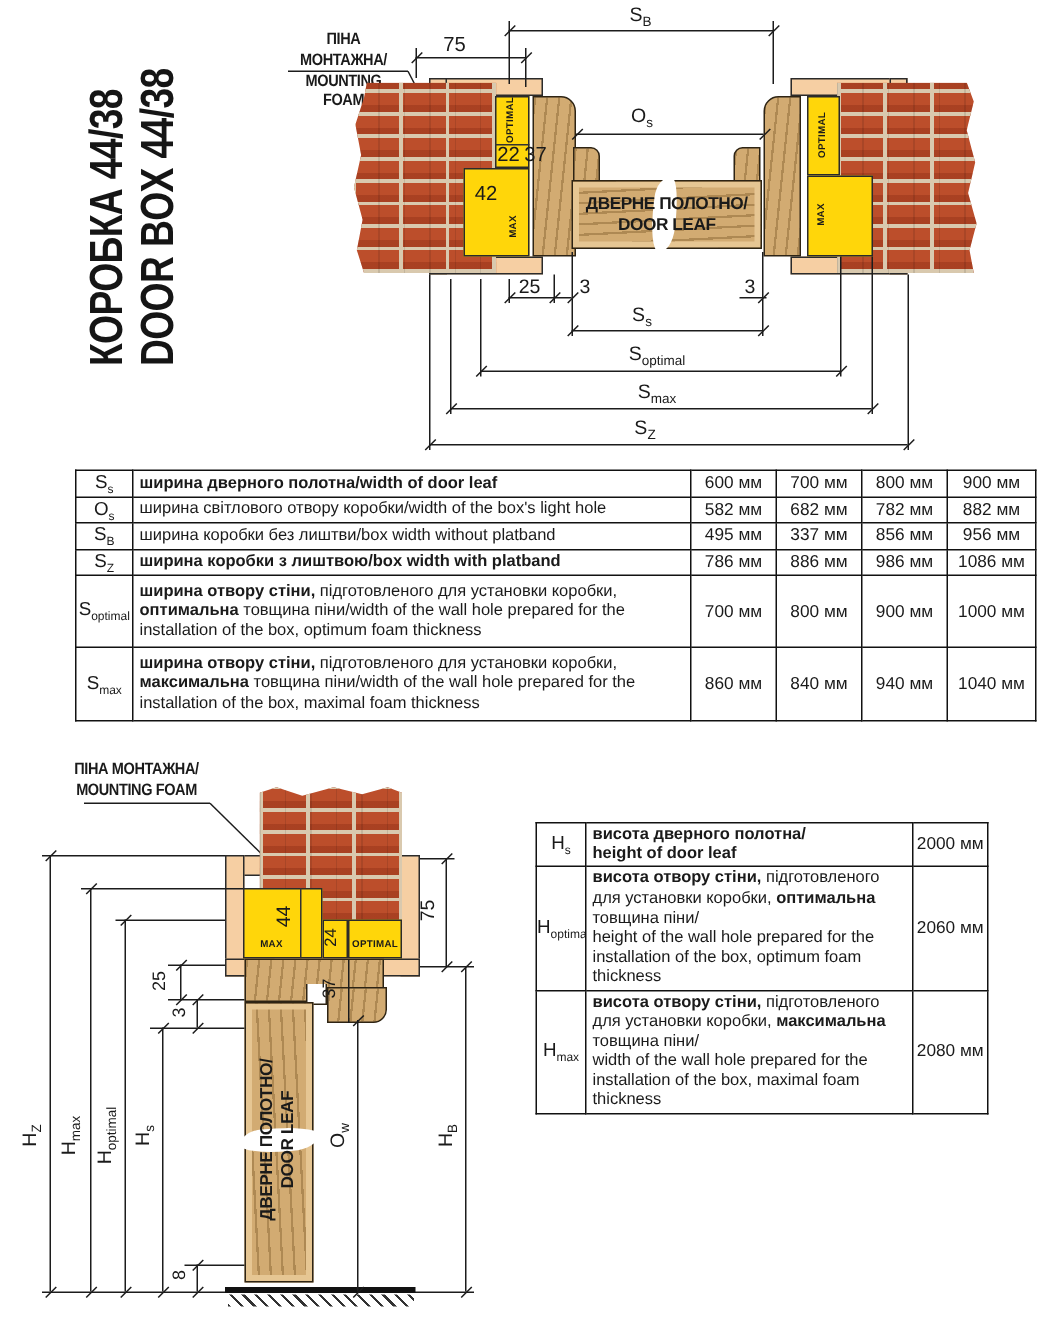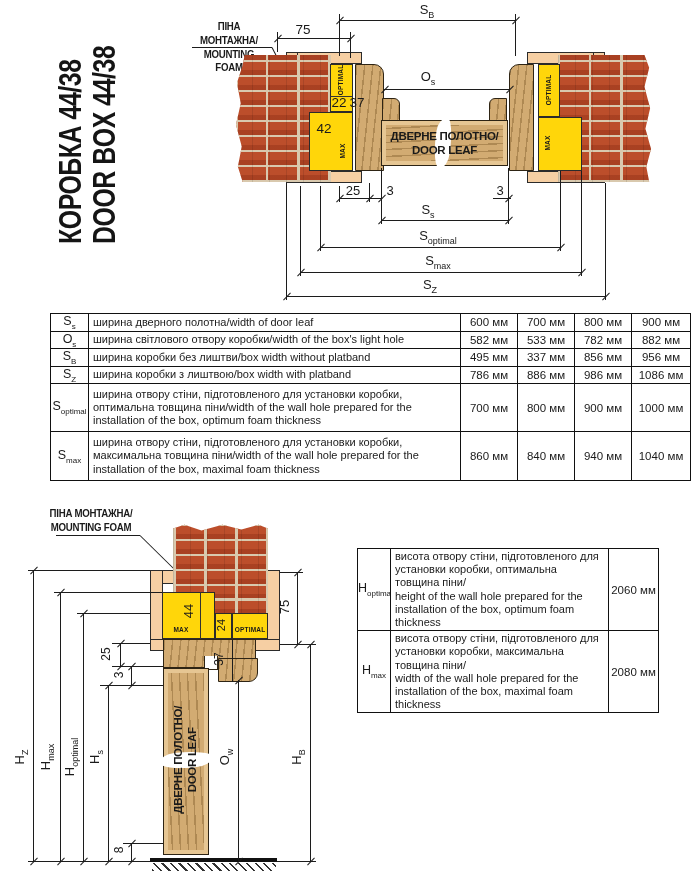--- a/index.html
+++ b/index.html
@@ -39,21 +39,21 @@
   .callout{position:absolute;font-weight:bold;font-size:11px;line-height:1.25;text-align:center;
      letter-spacing:-.3px;transform:scaleX(.88);}
   .leafword{position:absolute;font-weight:bold;font-size:11.5px;line-height:1.2;text-align:center;
      letter-spacing:-.3px;}
   
   table.tbl{position:absolute;border-collapse:collapse;table-layout:fixed;background:#fff;}
   table.tbl td{border:1px solid #111;box-sizing:border-box;vertical-align:middle;overflow:hidden;}
   table.tbl td.sym{text-align:center;font-size:12.5px;padding:0;}
   table.tbl td.sym sub{font-size:8px;}
   table.tbl td.desc{font-size:11px;line-height:1.2;padding:1px 4px;}
-  table.tbl td.desc b{font-weight:400;}
+  table.tbl td.desc b{font-weight:700;}
   table.tbl td.val{text-align:center;font-size:11.5px;padding:0 1px;}
   .tbl-width{left:50px;top:313px;width:640px;border:1.5px solid #111;}
   .tbl-width tr{height:17px;}
   .tbl-width tr:nth-child(5){height:48px;}
   .tbl-width tr:nth-child(6){height:49px;}
   .tbl-height{left:357px;top:548px;width:301px;border:1.5px solid #111;}
   .tbl-height tr{height:29px;}
   .tbl-height tr:nth-child(2),.tbl-height tr:nth-child(4){height:30px;}
   .tbl-height tr:nth-child(5){height:81px;}
   .tbl-height tr:nth-child(6){height:82px;}
@@ -195,21 +195,21 @@
           <td class="desc"><b>ширина дверного полотна/width of door leaf</b></td>
           <td class="val">600 мм</td>
           <td class="val">700 мм</td>
           <td class="val">800 мм</td>
           <td class="val">900 мм</td>
         </tr>
         <tr>
           <td class="sym"><span>O</span><sub>s</sub></td>
           <td class="desc"><span>ширина світлового отвору коробки/width of the box's light hole</span></td>
           <td class="val">582 мм</td>
-          <td class="val">533 мм</td>
+          <td class="val">682 мм</td>
           <td class="val">782 мм</td>
           <td class="val">882 мм</td>
         </tr>
         <tr>
           <td class="sym"><span>S</span><sub>B</sub></td>
           <td class="desc"><span>ширина коробки без лиштви/box width without platband</span></td>
           <td class="val">495 мм</td>
           <td class="val">337 мм</td>
           <td class="val">856 мм</td>
           <td class="val">956 мм</td>
@@ -340,20 +340,26 @@
   <div class="rlabel" style="left:79px;top:843px;font-size:12px;">8</div>
 
   <table class="tbl tbl-height">
     <colgroup>
         <col style="width:33px">
         <col style="width:218px">
         <col style="width:50px">
       </colgroup>
   <tbody>
         <tr>
+          <td class="sym"><span>H</span><sub>s</sub></td>
+          <td class="desc"><b>висота дверного полотна/
+height of door leaf</b></td>
+          <td class="val">2000 мм</td>
+        </tr>
+        <tr>
           <td class="sym"><span>H</span><sub>optimal</sub></td>
           <td class="desc"><b>висота отвору стіни,</b><span> підготовленого для установки коробки, </span><b>оптимальна</b><span> товщина піни/
 height of the wall hole prepared for the installation of the box, optimum foam thickness</span></td>
           <td class="val">2060 мм</td>
         </tr>
         <tr>
           <td class="sym"><span>H</span><sub>max</sub></td>
           <td class="desc"><b>висота отвору стіни,</b><span> підготовленого для установки коробки, </span><b>максимальна</b><span> товщина піни/
 width of the wall hole prepared for the installation of the box, maximal foam thickness</span></td>
           <td class="val">2080 мм</td>

